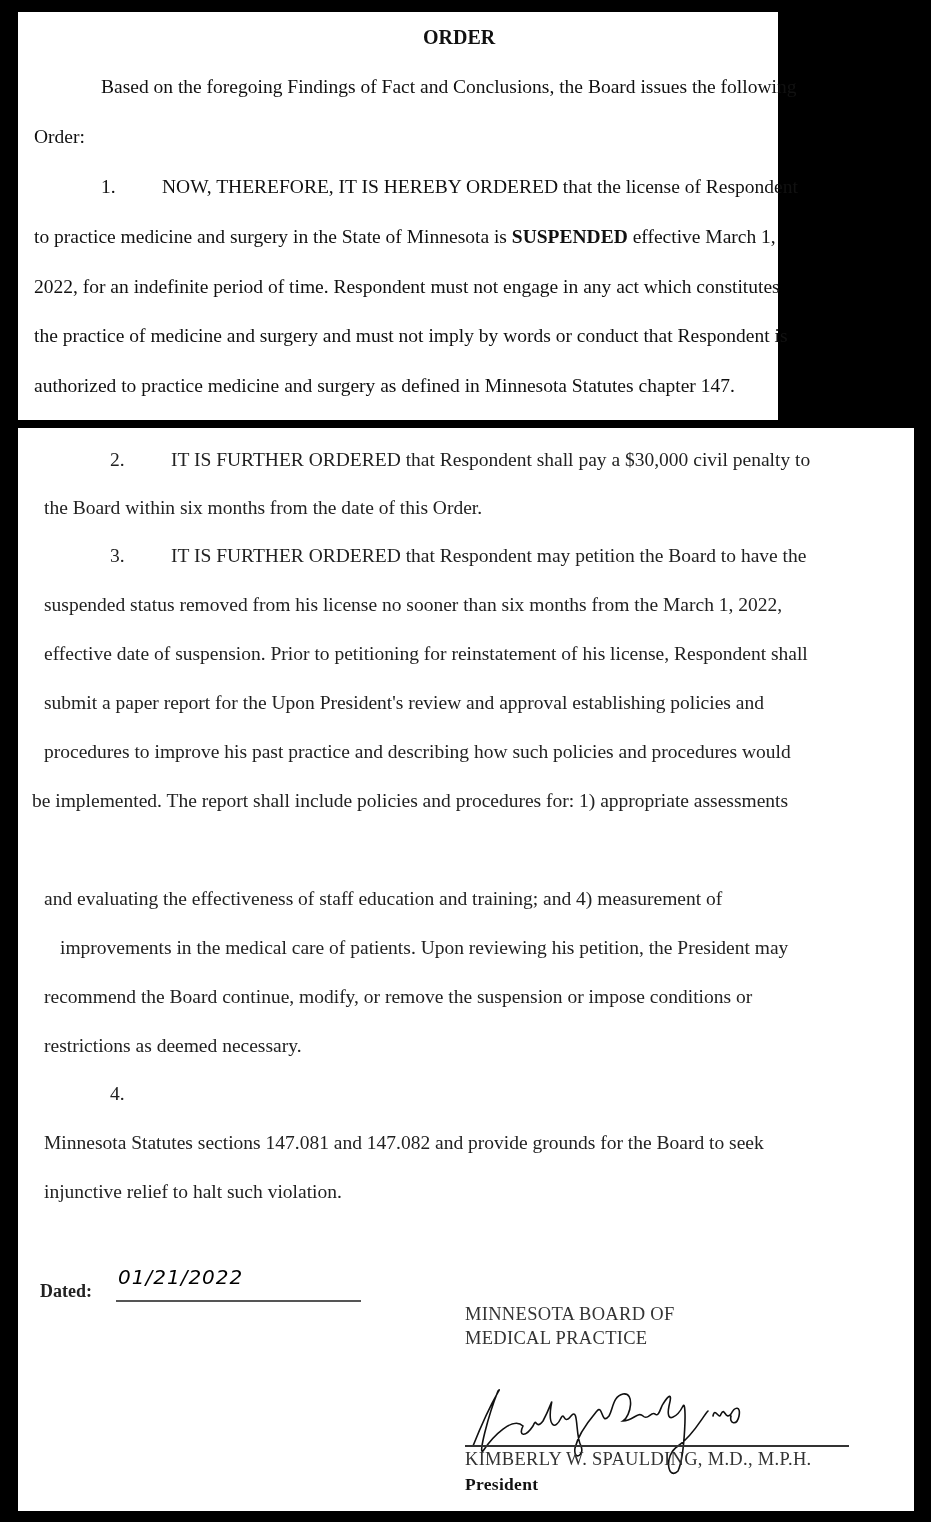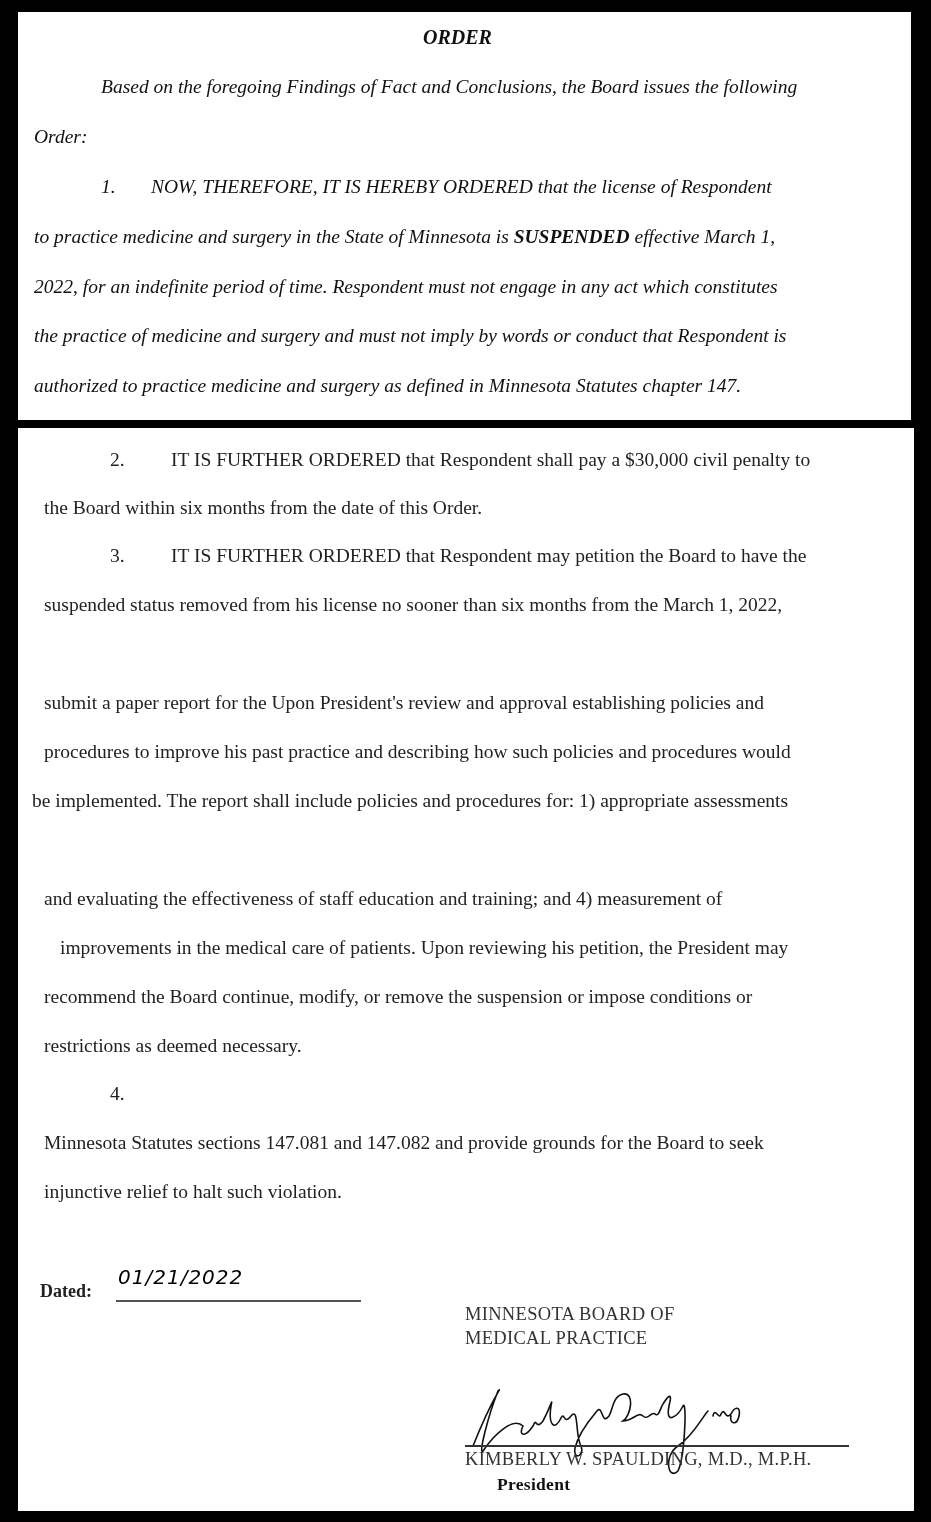--- a/index.html
+++ b/index.html
@@ -1,59 +1,60 @@
 <!DOCTYPE html>
 <html><head>
 <meta charset="utf-8">
 <style>
   html, body { margin:0; padding:0; }
   body {
     width:931px; height:1522px; background:#000; position:relative; overflow:hidden;
     font-family:"Liberation Serif", "DejaVu Serif", serif; color:#111;
   }
   .panel { position:absolute; background:#fff; }
-  #panel-top { left:18px; top:12px; width:893px; height:408px;font-style:italic; }
+  #panel-top { left:18px; top:12px; width:760px; height:408px; }
   #panel-bottom { left:18px; top:428px; width:896px; height:1083px; }
   .line { position:absolute; white-space:nowrap; font-size:19.5px; line-height:22px; }
   .title { font-weight:bold; font-size:20px; }
   .bold { font-weight:bold; }
   .num { position:absolute; font-size:19.5px; }
   .scan { color:#222; filter:blur(0.25px); }
   .sig-block { position:absolute; font-size:18.5px; letter-spacing:0.3px; color:#333; }
   .sigline { position:absolute; height:1.5px; background:#555; }
 </style>
 </head>
 <body>
 
 <div id="panel-top" class="panel">
   <div class="line title" style="left:405px; top:14px;">ORDER</div>
   <div class="line" style="left:83px; top:64px;">Based on the foregoing Findings of Fact and Conclusions, the Board issues the following</div>
   <div class="line" style="left:16px; top:114px;">Order:</div>
 
   <div class="num" style="left:83px; top:164px;">1.</div>
-  <div class="line" style="left:133px; top:164px;">NOW, THEREFORE, IT IS HEREBY ORDERED that the license of Respondent</div>
+  <div class="line" style="left:144px; top:164px;">NOW, THEREFORE, IT IS HEREBY ORDERED that the license of Respondent</div>
   <div class="line" style="left:16px; top:214px;">
     <span>to practice medicine and surgery in the State of Minnesota is</span>
     <span class="bold">SUSPENDED</span>
     <span>effective March 1,</span>
   </div>
   <div class="line" style="left:16px; top:264px;">2022, for an indefinite period of time.  Respondent must not engage in any act which constitutes</div>
   <div class="line" style="left:16px; top:313px;">the practice of medicine and surgery and must not imply by words or conduct that Respondent is</div>
   <div class="line" style="left:16px; top:363px;">authorized to practice medicine and surgery as defined in Minnesota Statutes chapter 147.</div>
 </div>
 
 <div id="panel-bottom" class="panel scan">
 
   <div class="num" style="left:92px; top:21px;">2.</div>
   <div class="line" style="left:153px; top:21px;">IT IS FURTHER ORDERED that Respondent shall pay a $30,000 civil penalty to</div>
   <div class="line" style="left:26px; top:69px;">the Board within six months from the date of this Order.</div>
 
   <div class="num" style="left:92px; top:117px;">3.</div>
   <div class="line" style="left:153px; top:117px;">IT IS FURTHER ORDERED that Respondent may petition the Board to have the</div>
   <div class="line" style="left:26px; top:166px;">suspended status removed from his license no sooner than six months from the March 1, 2022,</div>
+  <div class="line" style="left:26px; top:215px;">effective date of suspension.  Prior to petitioning for reinstatement of his license, Respondent shall</div>
   <div class="line" style="left:26px; top:264px;">submit a paper report for the Upon President's review and approval establishing policies and</div>
   <div class="line" style="left:26px; top:313px;">procedures to improve his past practice and describing how such policies and procedures would</div>
   <div class="line" style="left:14px; top:362px;">be implemented.  The report shall include policies and procedures for:  1) appropriate assessments</div>
   <div class="line" style="left:26px; top:460px;">and evaluating the effectiveness of staff education and training; and 4) measurement of</div>
   <div class="line" style="left:42px; top:509px;">improvements in the medical care of patients.  Upon reviewing his petition, the President may</div>
   <div class="line" style="left:26px; top:558px;">recommend the Board continue, modify, or remove the suspension or impose conditions or</div>
   <div class="line" style="left:26px; top:607px;text-align:center;">restrictions as deemed necessary.</div>
 
   <div class="num" style="left:92px; top:655px;">4.</div>
   <div class="line" style="left:26px; top:704px;">Minnesota Statutes sections 147.081 and 147.082 and provide grounds for the Board to seek</div>
@@ -64,14 +65,14 @@
   <div class="sigline" style="left:98px; top:872px; width:245px;"></div>
 
   <div class="sig-block" style="left:447px; top:876px;">MINNESOTA BOARD OF</div>
   <div class="sig-block" style="left:447px; top:900px;">MEDICAL PRACTICE</div>
 
   <svg style="position:absolute; left:445px; top:948px;" width="300" height="100" viewBox="0 0 300 100">
     <path d="M10 70 C 30 20, 40 10, 35 15 C 25 40, 15 80, 20 75 C 30 60, 50 40, 60 50 C 55 60, 62 62, 70 50 C 74 40, 72 55, 80 45 C 88 30, 90 20, 88 30 C 85 50, 92 55, 98 42 C 102 35, 100 50, 108 40 C 116 30, 112 60, 118 70 C 122 80, 110 85, 112 72 C 116 55, 130 40, 134 35 C 140 28, 138 50, 146 40 C 150 33, 150 20, 160 18 C 172 16, 168 40, 160 45 C 170 45, 175 35, 180 40 C 185 45, 188 35, 192 38 C 196 42, 198 30, 200 28 C 205 20, 210 15, 206 30 C 202 50, 215 40, 220 30 C 224 22, 222 80, 215 95 C 205 105, 200 80, 215 70 C 230 60, 240 40, 245 35 M 250 40 C 252 30, 256 45, 258 38 C 262 30, 262 45, 268 38 C 272 30, 278 30, 276 40 C 274 50, 266 48, 268 40" fill="none" stroke="#111" stroke-width="1.6" stroke-linecap="round"></path>
   </svg>
   <div class="sigline" style="left:447px; top:1017px; width:384px; background:#333;"></div>
   <div class="sig-block" style="left:447px; top:1021px;">KIMBERLY W. SPAULDING, M.D., M.P.H.</div>
-  <div class="sig-block bold" style="left:447px; top:1046px; font-size:17.5px; color:#111;margin-left:32px;">President</div>
+  <div class="sig-block bold" style="left:447px; top:1046px; font-size:17.5px; color:#111;">President</div>
 </div>
 
 </body></html>

